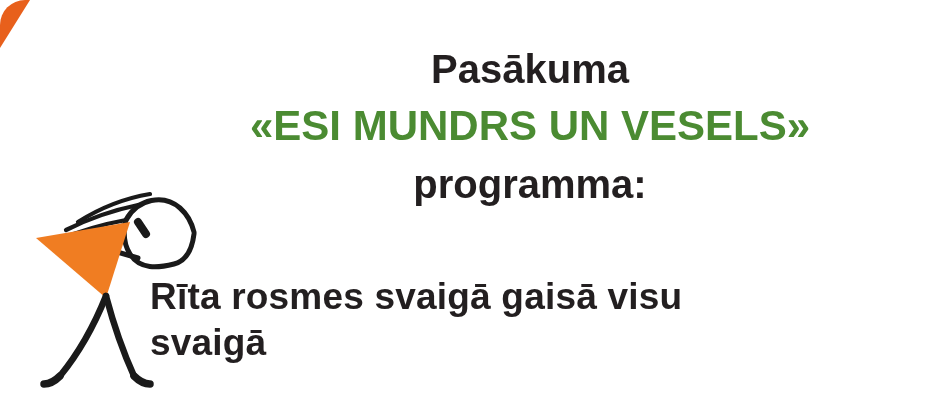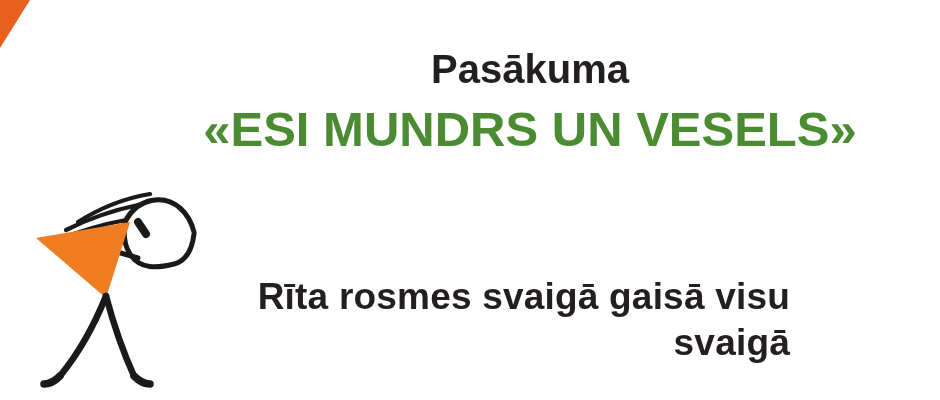--- a/index.html
+++ b/index.html
@@ -7,20 +7,21 @@
     padding: 0;
     background: #ffffff;
   }
   #poster {
     position: relative;
     width: 940px;
     height: 400px;
     background: #ffffff;
     overflow: hidden;
     font-family: "Liberation Sans", sans-serif;
+    border-radius: 25px;
   }
 
   
   .corner-wedge {
     position: absolute;
     top: 0;
     left: 0;
     width: 34px;
     height: 50px;
   }
@@ -47,21 +48,21 @@
     font-size: 40px;
     font-weight: bold;
     color: #231f20;
     letter-spacing: 0px;
     line-height: 1.08;
     margin: 0;
     padding-top: 10px;
   }
 
   .line-title {
-    font-size: 49px;
+    font-size: 42px;
     font-weight: bold;
     color: #4b8b32;
     line-height: 1.08;
     margin: 0;
     padding-top: 12px;
     white-space: nowrap;
   }
 
   .line-programma {
     font-size: 40px;
@@ -70,21 +71,21 @@
     line-height: 1.08;
     margin: 0;
     padding-top: 14px;
   }
 
   .subtitle-block {
     position: absolute;
     left: 150px;
     top: 274px;
     width: 640px;
-    text-align: right;
+    text-align: left;
   }
 
   .line-sub {
     font-size: 37px;
     font-weight: bold;
     color: #231f20;
     line-height: 1.25;
     margin: 0;
     letter-spacing: 0.2px;
   }
@@ -120,20 +121,21 @@
       <path d="M72 120 C 60 150, 44 178, 26 200" stroke-width="6.5"></path>
       <path d="M72 120 C 80 150, 90 178, 100 200" stroke-width="6.5"></path>
       <path d="M26 200 C 20 206, 14 208, 10 208" stroke-width="7.5"></path>
       <path d="M100 200 C 106 206, 112 208, 116 208" stroke-width="7.5"></path>
     </g>
   </svg>
 
   <div class="text-stack">
     <p class="line-pasakuma">Pasākuma</p>
     <p class="line-title">«ESI MUNDRS UN VESELS»</p>
+    <p class="line-programma">programma:</p>
   </div>
 
   <div class="subtitle-block">
     <p class="line-sub">Rīta rosmes svaigā gaisā visu</p>
     <p class="line-sub">svaigā</p>
   </div>
 
 </div>
 
 </body></html>

